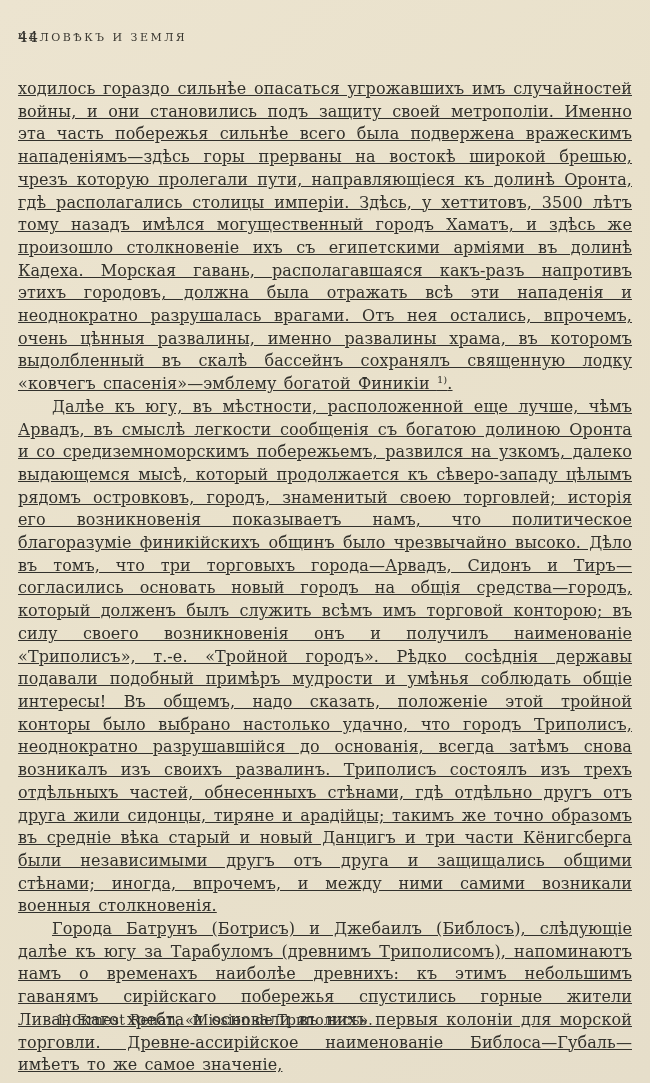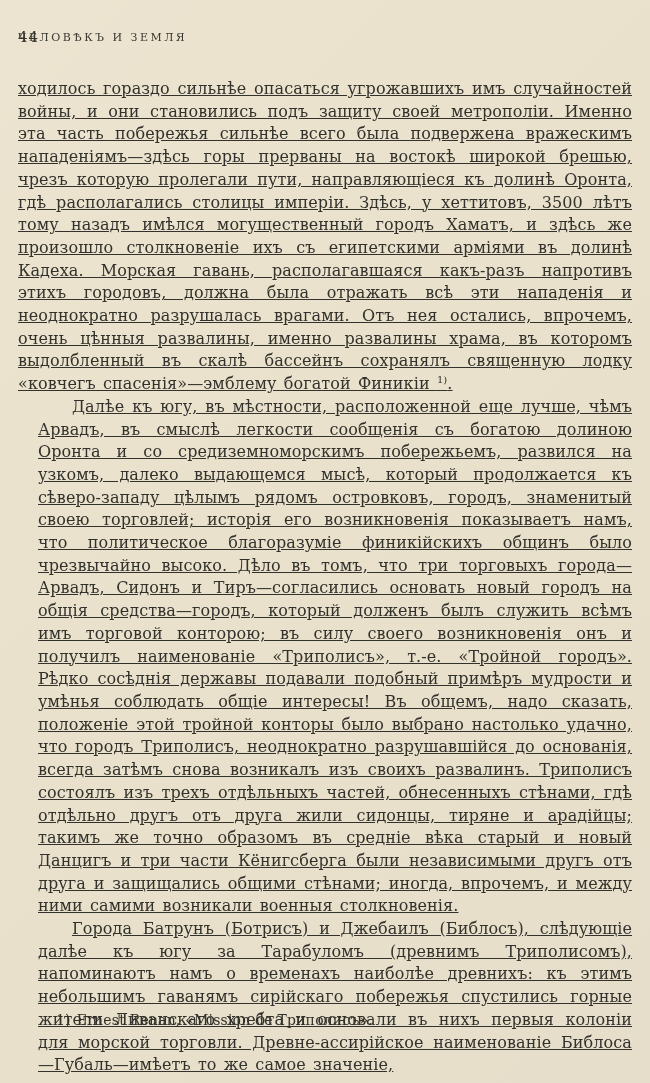--- a/index.html
+++ b/index.html
@@ -49,21 +49,20 @@
     word-spacing: 2px;
     letter-spacing: 0.1px;
   }
   .para {
     margin: 0;
     padding: 0;
     text-decoration: underline;
   }
   .para.indent {
     text-indent: 34px;
-    margin-left: 20px;
   }
   sup.ref {
     font-size: 10px;
     line-height: 0;
     vertical-align: super;
   }
   .footnote {
     position: absolute;
     left: 18px;
     right: 18px;

